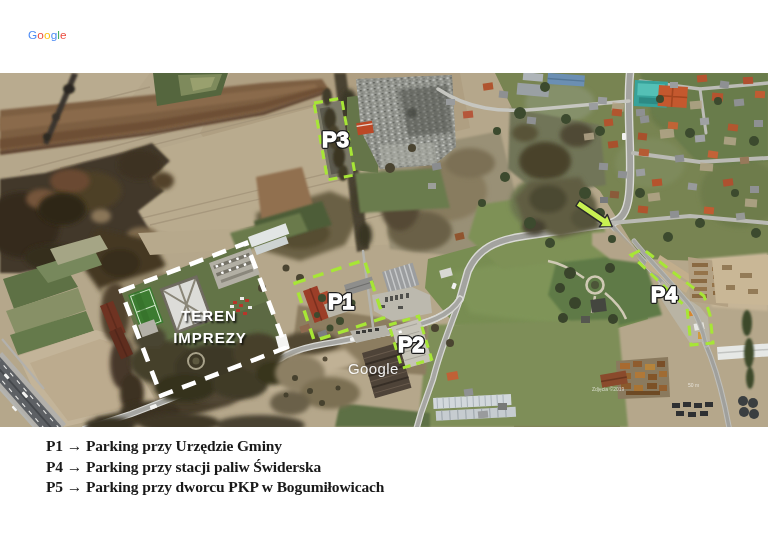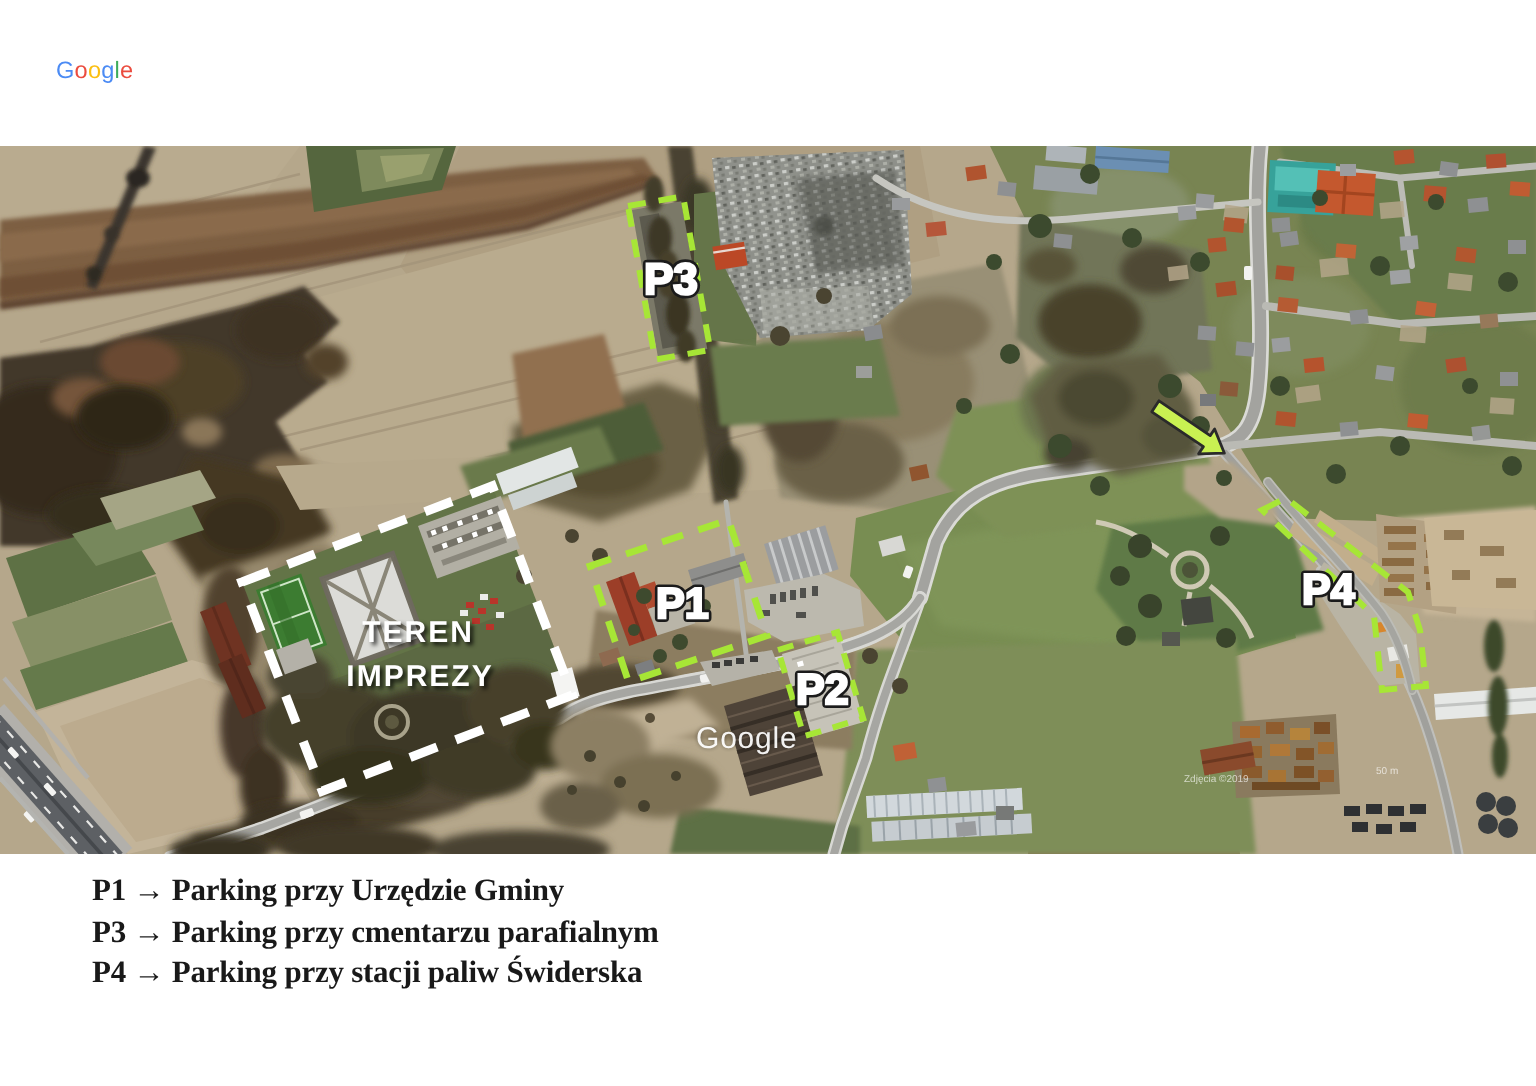--- a/index.html
+++ b/index.html
@@ -801,15 +801,15 @@
 <polygon points="575.9,132.9 601.7,150.3 599.3,153.9 612.2,153.6 607.3,141.5 605.1,144.8 579.5,127.4" fill="#c9f152" stroke="#2a2a2a" stroke-width="1.4" stroke-linejoin="round"></polygon>
 
 <text x="348" y="301" font-family="Liberation Sans, sans-serif" font-size="15" letter-spacing="0.4" fill="#ffffff" opacity="0.93" style="text-shadow:0 0 2px rgba(0,0,0,0.4)">Google</text>
 
 <text x="592" y="318" font-family="Liberation Sans, sans-serif" font-size="5" fill="#ffffff" opacity="0.65">Zdjęcia ©2019</text>
 <text x="688" y="314" font-family="Liberation Sans, sans-serif" font-size="5" fill="#ffffff" opacity="0.65">50 m</text>
 </svg>
 
 <div id="list">
   <div>P1 <span class="arr">→</span> Parking przy Urzędzie Gminy</div>
-  <div>P3 <span class="arr">→</span> Parking przy cmentarzu parafialnym</div>
   <div>P4 <span class="arr">→</span> Parking przy stacji paliw Świderska</div>
+  <div>P5 <span class="arr">→</span> Parking przy dworcu PKP w Bogumiłowicach</div>
 </div>
 
 </body></html>

